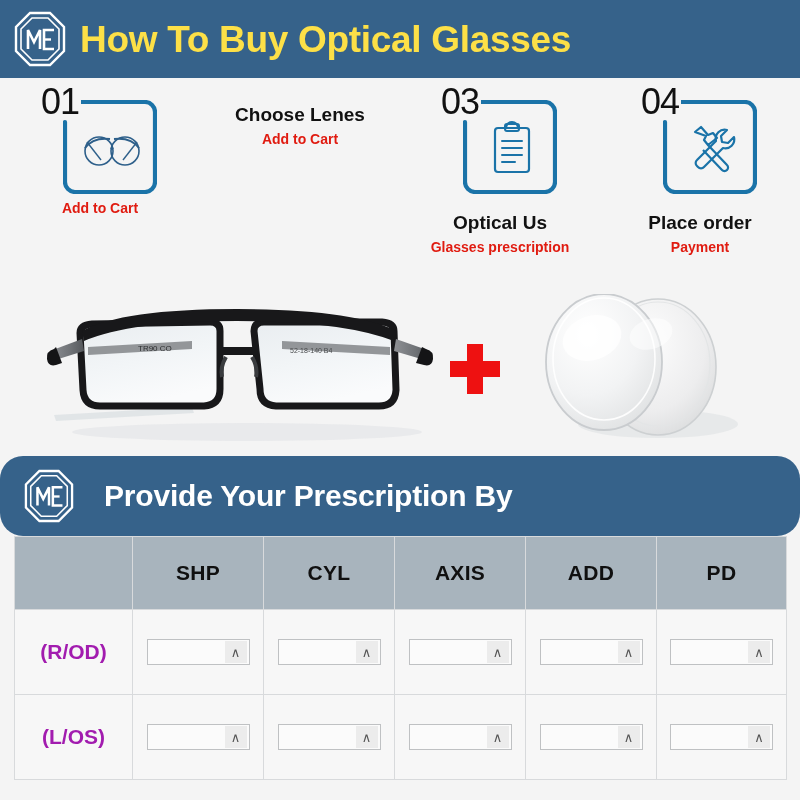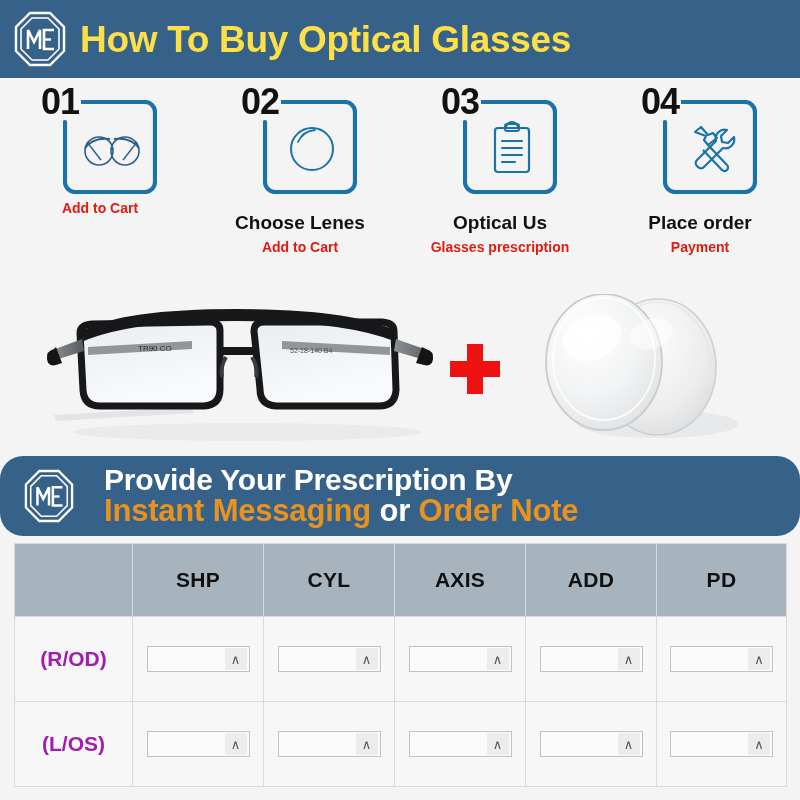--- a/index.html
+++ b/index.html
@@ -97,21 +97,21 @@
   .step-box-wrap {
     position: relative;
     width: 118px;
     height: 108px;
   }
   .step-num {
     position: absolute;
     left: 0px;
     top: -4px;
     font-size: 36px;
-    font-weight: bold;
+    font-weight: normal;
     color: #111111;
     letter-spacing: -1px;
     z-index: 3;
     line-height: 1;
     background: #f4f4f4;
     padding-right: 2px;
   }
   .step-box {
     position: absolute;
     left: 22px;
@@ -176,21 +176,21 @@
   .plus::after {
     left: 2px; top: 19px; width: 50px; height: 16px;
   }
   .lens-img {
     width: 250px;
     height: 150px;
   }
 
   
   .table-wrap {
-    padding: 7px 14px;
+    padding: 0 14px;
     box-sizing: border-box;
   }
   table.rx {
     width: 772px;
     border-collapse: collapse;
     table-layout: fixed;
   }
   table.rx th, table.rx td {
     border: 1px solid #d8dadc;
     padding: 0;
@@ -268,30 +268,20 @@
           <path d="M4 19 q8 -11 25 -9" fill="none" stroke="#2d5f8a" stroke-width="2"></path>
           <path d="M58 19 q-8 -11 -25 -9" fill="none" stroke="#2d5f8a" stroke-width="2"></path>
           <path d="M6 13 L20 31" fill="none" stroke="#2d5f8a" stroke-width="1.4"></path>
           <path d="M56 13 L42 31" fill="none" stroke="#2d5f8a" stroke-width="1.4"></path>
         </svg>
       </div>
       <div class="step-sub">Add to Cart</div>
     </div>
 
     <div class="step">
-      <div class="step-box-wrap">
-        <div class="step-num">02</div>
-        <svg class="step-box" viewBox="0 0 94 94">
-          <path d="M12 2 H82 A10 10 0 0 1 92 12 V82 A10 10 0 0 1 82 92 H12 A10 10 0 0 1 2 82 V22" fill="none" stroke="#1a73a8" stroke-width="4.2" stroke-linecap="round"></path>
-        </svg>
-        <svg class="step-icon" viewBox="0 0 62 58">
-          <circle cx="31" cy="29" r="21" fill="none" stroke="#1a73a8" stroke-width="2"></circle>
-          <path d="M17 22 q5 -11 17 -12" fill="none" stroke="#1a73a8" stroke-width="1.8" stroke-linecap="round"></path>
-        </svg>
-      </div>
       <div class="step-label">Choose Lenes</div>
       <div class="step-sub">Add to Cart</div>
     </div>
 
     <div class="step">
       <div class="step-box-wrap">
         <div class="step-num">03</div>
         <svg class="step-box" viewBox="0 0 94 94">
           <path d="M12 2 H82 A10 10 0 0 1 92 12 V82 A10 10 0 0 1 82 92 H12 A10 10 0 0 1 2 82 V22" fill="none" stroke="#1a73a8" stroke-width="4.2" stroke-linecap="round"></path>
         </svg>
@@ -395,21 +385,20 @@
   <div class="banner banner-mid">
     <svg class="logo-oct" viewBox="0 0 52 56">
       <polygon points="16,2 36,2 50,16 50,40 36,54 16,54 2,40 2,16" fill="none" stroke="#ffffff" stroke-width="2.4"></polygon>
       <polygon points="18,7 34,7 45,18 45,38 34,49 18,49 7,38 7,18" fill="none" stroke="#ffffff" stroke-width="1.6"></polygon>
       <path d="M14 38 L14 19 L20 31 L26 19 L26 38" fill="none" stroke="#ffffff" stroke-width="2.6" stroke-linejoin="miter" stroke-linecap="butt"></path>
       <path d="M40 19 L30 19 L30 38 L40 38" fill="none" stroke="#ffffff" stroke-width="2.6"></path>
       <path d="M30 28.5 L37 28.5" fill="none" stroke="#ffffff" stroke-width="2.4"></path>
     </svg>
     <div class="banner-lines">
       <div class="banner-line1">Provide Your Prescription By</div>
-      <div class="banner-line2"><span>Instant Messaging</span><span class="white"> or </span><span>Order Note</span></div>
     </div>
   </div>
 
   <div class="table-wrap">
     <table class="rx">
       <colgroup>
         <col style="width:118px">
           <col style="width:131px">
           <col style="width:131px">
         <col style="width:131px">

